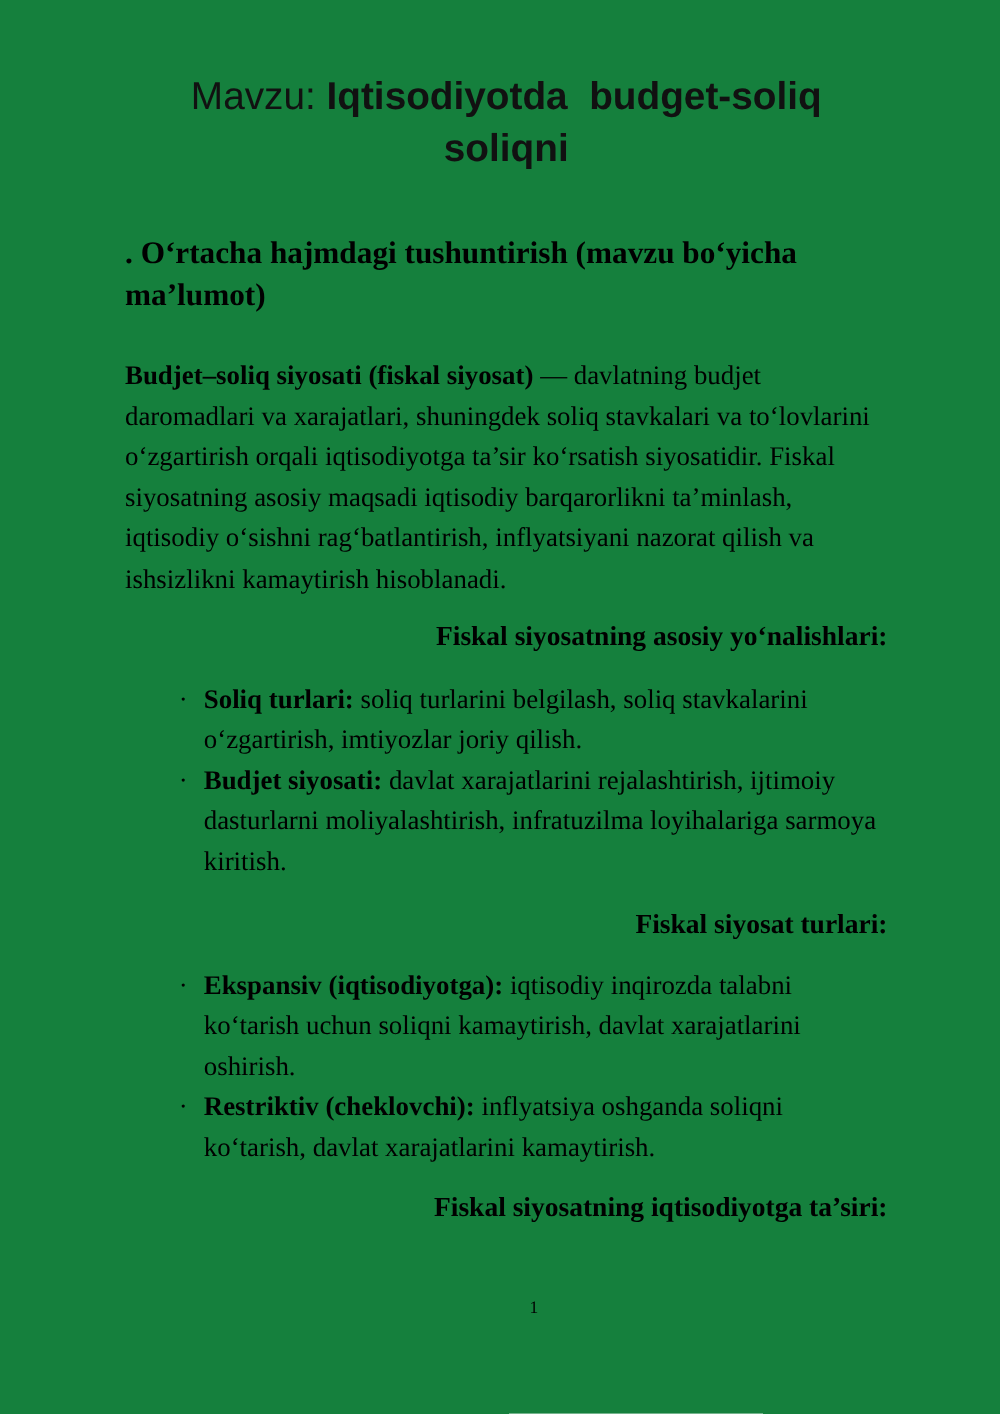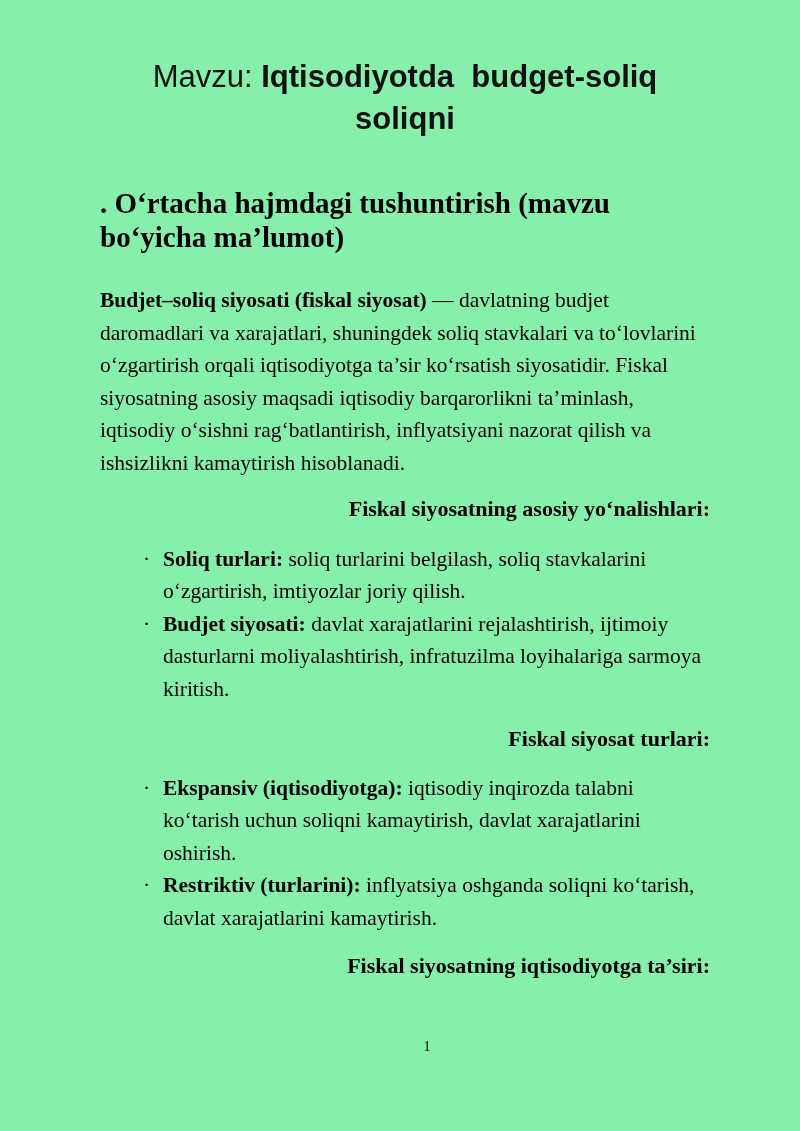--- a/index.html
+++ b/index.html
@@ -4,42 +4,42 @@
 <style>
   html, body {
     margin: 0;
     padding: 0;
     background: #ffffff;
   }
   .page {
     position: relative;
     width: 800px;
     height: 1131px;
-    background: #86efac;
+    background: #15803d;
     color: #000000;
     font-family: "Liberation Serif", serif;
     font-size: 21.5px;
     line-height: 32.6px;
     overflow: hidden;
     box-sizing: border-box;
     padding: 56px 90px 0 100px;
   }
   .doc-title {
     font-family: "Liberation Sans", sans-serif;
     font-size: 31px;
     line-height: 42px;
     font-weight: 400;
     text-align: center;
     margin: 0 0 46px 0;
     white-space: pre-wrap;
     color: #111111;
   }
   .doc-title .b { font-weight: 700; }
   .intro-heading {
-    font-size: 29px;
+    font-size: 25px;
     line-height: 34px;
     font-weight: 700;
     margin: 0 0 30px 0;
   }
   .para {
     margin: 0 0 12px 0;
   }
   .b { font-weight: 700; }
   .sec-heading {
     font-size: 22px;
@@ -93,20 +93,20 @@
 
   <ul class="doc-list">
     <li><span class="bullet">·</span><span class="b">Soliq turlari:</span><span> soliq turlarini belgilash, soliq stavkalarini o‘zgartirish, imtiyozlar joriy qilish.</span></li>
     <li><span class="bullet">·</span><span class="b">Budjet siyosati:</span><span> davlat xarajatlarini rejalashtirish, ijtimoiy dasturlarni moliyalashtirish, infratuzilma loyihalariga sarmoya kiritish.</span></li>
   </ul>
 
   <p class="sec-heading h3">Fiskal siyosat turlari:</p>
 
   <ul class="doc-list last">
     <li><span class="bullet">·</span><span class="b">Ekspansiv (iqtisodiyotga):</span><span> iqtisodiy inqirozda talabni ko‘tarish uchun soliqni kamaytirish, davlat xarajatlarini oshirish.</span></li>
-    <li><span class="bullet">·</span><span class="b">Restriktiv (turlarini):</span><span> inflyatsiya oshganda soliqni ko‘tarish, davlat xarajatlarini kamaytirish.</span></li>
+    <li><span class="bullet">·</span><span class="b">Restriktiv (cheklovchi):</span><span> inflyatsiya oshganda soliqni ko‘tarish, davlat xarajatlarini kamaytirish.</span></li>
   </ul>
 
   <p class="sec-heading h4">Fiskal siyosatning iqtisodiyotga ta’siri:</p>
 
   <div class="page-number">1</div>
 
 </div>
 
 </body></html>

